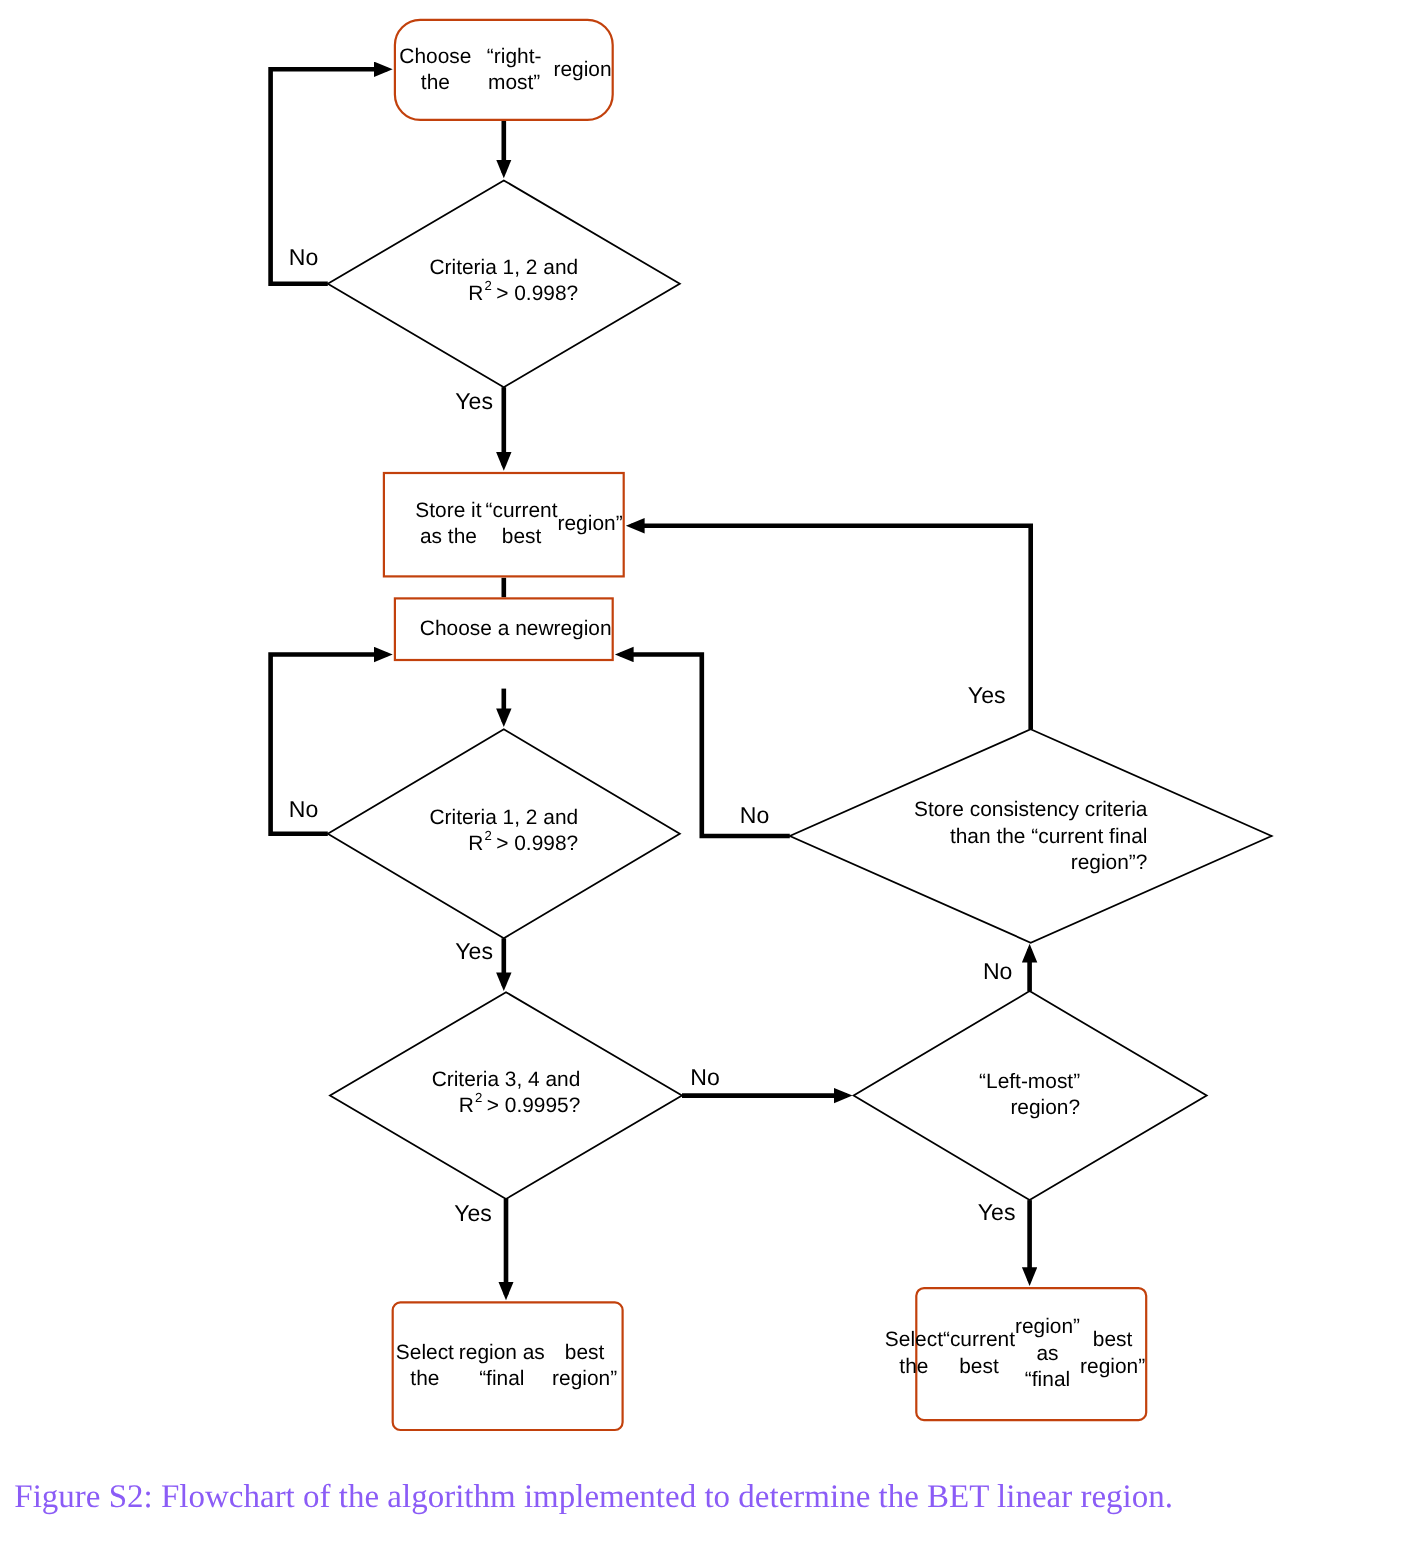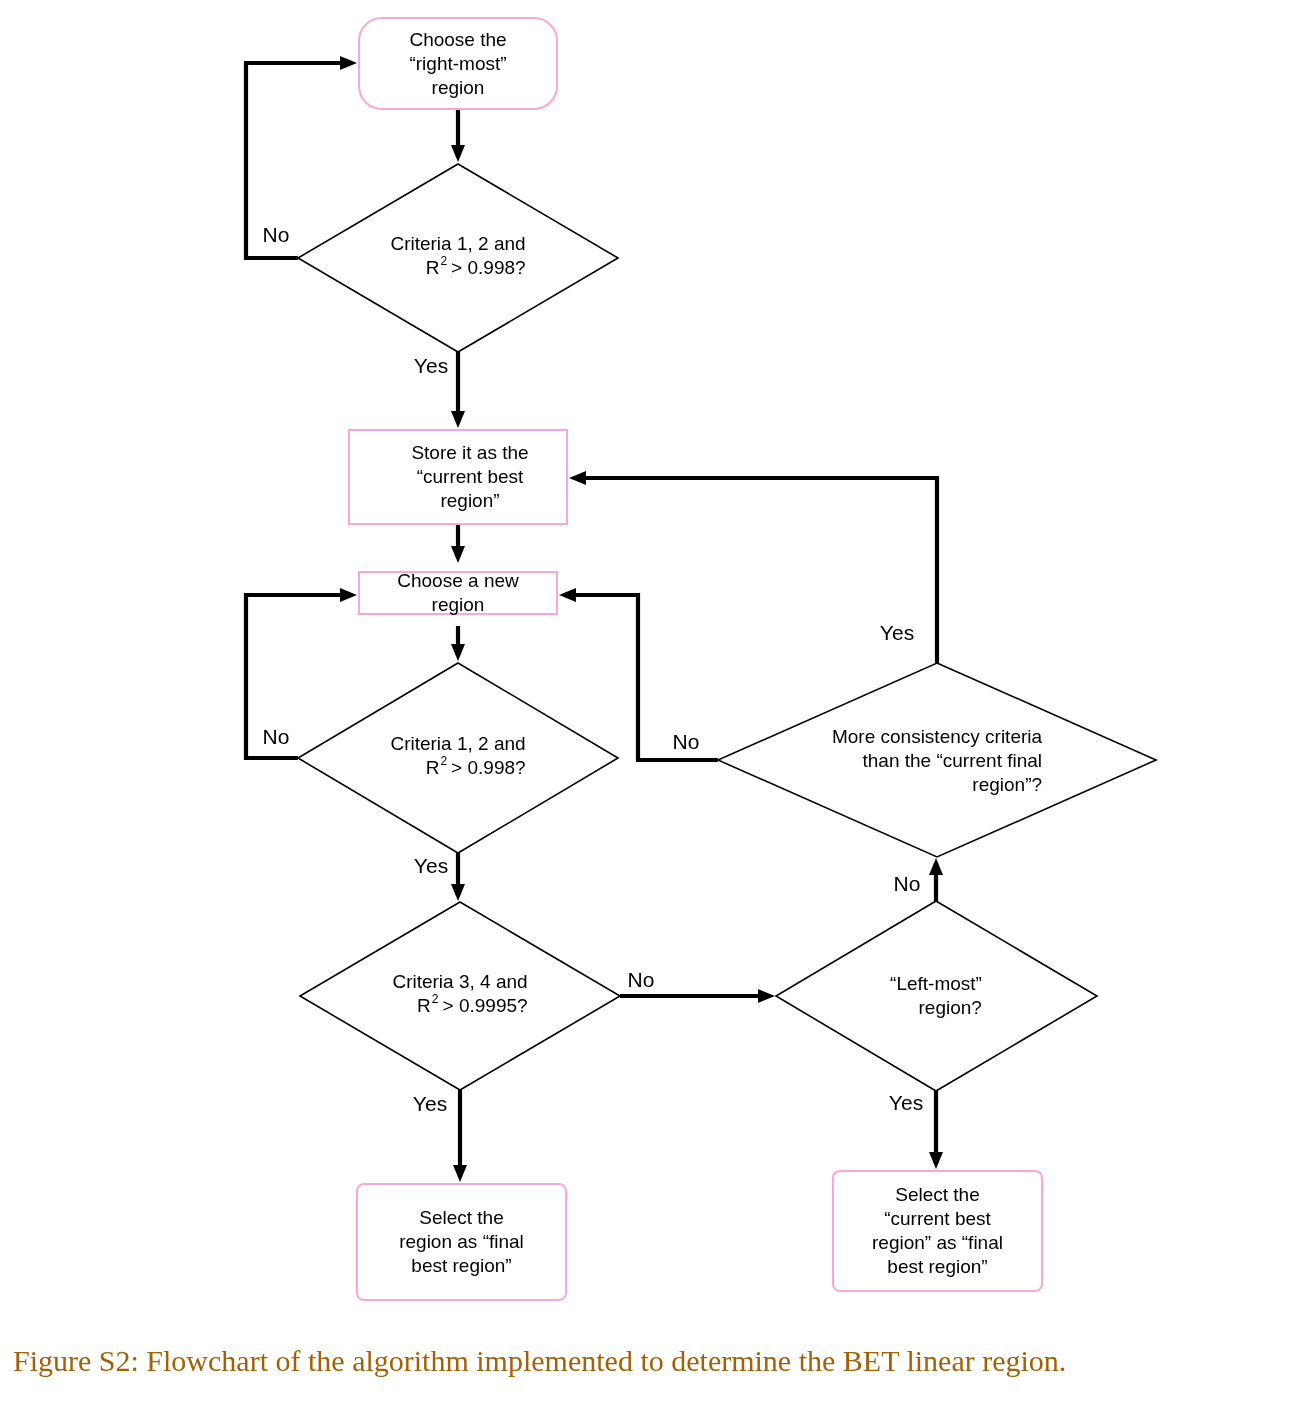--- a/index.html
+++ b/index.html
@@ -13,34 +13,34 @@
     overflow: hidden;
   }
   .layer-svg {
     position: absolute;
     left: 0; top: 0;
   }
   
   .node {
     position: absolute;
     box-sizing: border-box;
-    border: 2px solid #f9a8d4;
+    border: 2px solid #c2410c;
     background: #ffffff;
     display: flex;
-    flex-direction: column;
-    justify-content: center;
+    flex-direction: row;
+    justify-content: flex-end;
     align-items: center;
     text-align: center;
     font-size: 19px;
     line-height: 24px;
   }
   .node.terminator { border-radius: 8px; }
   .node.b1 { left: 358px; top: 17px;   width: 200px; height: 93px;  border-radius: 24px; }
   .node.b2 { left: 348px; top: 429px;  width: 220px; height: 96px; padding-left: 24px; }
-  .node.b3 { left: 358px; top: 571px;  width: 200px; height: 44px; }
+  .node.b3 { left: 358px; top: 543px;  width: 200px; height: 58px; }
   .node.t1 { left: 356px; top: 1183px; width: 211px; height: 118px; }
   .node.t2 { left: 832px; top: 1170px; width: 211px; height: 122px; }
   
   .dtext {
     position: absolute;
     transform: translate(-50%, -50%);
     text-align: right;
     font-size: 19px;
     line-height: 24px;
     white-space: nowrap;
@@ -62,21 +62,21 @@
   }
   
   .caption {
     position: absolute;
     left: 13px;
     top: 1342px;
     width: 1275px;
     font-family: "Liberation Serif", "DejaVu Serif", serif;
     font-size: 30px;
     line-height: 38px;
-    color: #a16207;
+    color: #8b5cf6;
     white-space: nowrap;
   }
 </style>
 </head>
 <body>
 
 <div class="stage">
 
   <svg class="layer-svg" width="1294" height="1402" viewBox="0 0 1294 1402">
     <defs>
@@ -149,21 +149,21 @@
     <div>Criteria 1, 2 and</div>
     <div><span>R</span><sup>2</sup><span>&gt; 0.998?</span></div>
   </div>
 
   <div class="dtext" style="left:460px; top:994px;">
     <div>Criteria 3, 4 and</div>
     <div><span>R</span><sup>2</sup><span>&gt; 0.9995?</span></div>
   </div>
 
   <div class="dtext" style="left:937px; top:761px;">
-    <div>More consistency criteria</div>
+    <div>Store consistency criteria</div>
     <div>than the “current final</div>
     <div>region”?</div>
   </div>
 
   <div class="dtext" style="left:936px; top:996px;">
     <div>“Left-most”</div>
     <div>region?</div>
   </div>
 
   <div class="elabel" style="left:276px; top:235px;">No</div>

